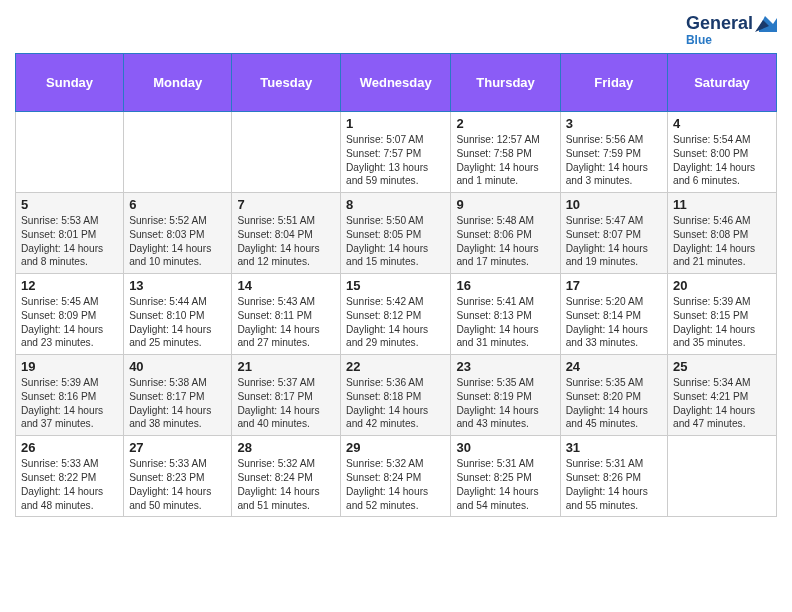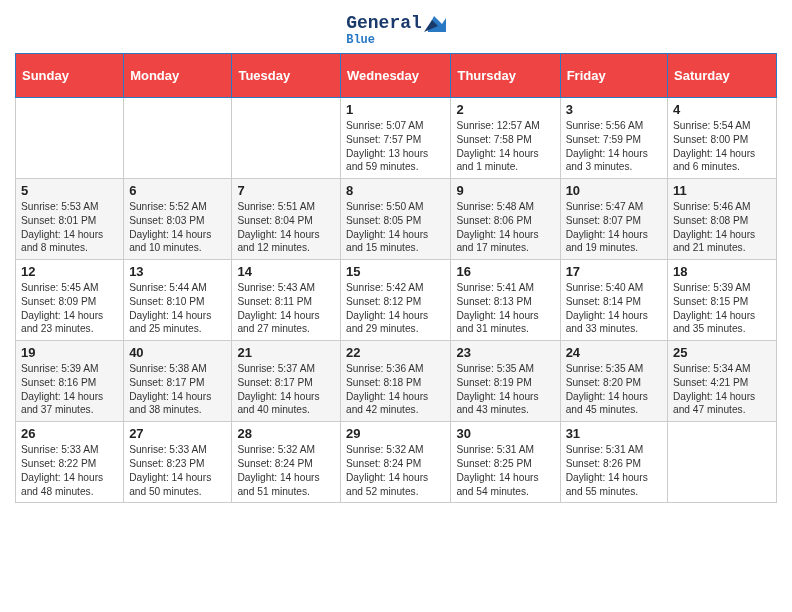--- a/index.html
+++ b/index.html
@@ -5,24 +5,23 @@
     * { box-sizing: border-box; margin: 0; padding: 0; }
     body {
       font-family: Arial, sans-serif;
       background: #fff;
       width: 792px;
       min-height: 612px;
       padding: 10px 15px;
     }
     .header {
       display: flex;
-      justify-content: center;
+      justify-content: flex-end;
       align-items: flex-start;
       margin-bottom: 4px;
-      font-family: Liberation Mono, monospace;
     }
     .logo {
       display: flex;
       flex-direction: column;
       align-items: flex-start;
       margin-top: 4px;
     }
     .logo-text {
       font-size: 18px;
       font-weight: bold;
@@ -42,24 +41,24 @@
       font-size: 14px;
       color: #333;
       margin-top: 2px;
     }
     .calendar {
       width: 100%;
       border-collapse: collapse;
       margin-top: 6px;
     }
     .calendar th {
-      background-color: #ef4444;
+      background-color: #8b5cf6;
       color: #fff;
-      text-align: left;
-      padding: 14px 6px;
+      text-align: center;
+      padding: 21px 6px;
       font-size: 13px;
       font-weight: bold;
       border: 1px solid #2979c5;
     }
     .calendar td {
       vertical-align: top;
       border: 1px solid #ccc;
       padding: 4px 5px;
       width: 113px;
       min-height: 80px;
@@ -267,28 +266,28 @@
           <div class="cell-info">
             <div>Sunrise: 5:41 AM</div>
             <div>Sunset: 8:13 PM</div>
             <div>Daylight: 14 hours</div>
             <div>and 31 minutes.</div>
           </div>
         </td>
         <td>
           <span class="day-number">17</span>
           <div class="cell-info">
-            <div>Sunrise: 5:40 AM</div>
+            <div>Sunrise: 5:20 AM</div>
             <div>Sunset: 8:14 PM</div>
             <div>Daylight: 14 hours</div>
             <div>and 33 minutes.</div>
           </div>
         </td>
         <td>
-          <span class="day-number">18</span>
+          <span class="day-number">20</span>
           <div class="cell-info">
             <div>Sunrise: 5:39 AM</div>
             <div>Sunset: 8:15 PM</div>
             <div>Daylight: 14 hours</div>
             <div>and 35 minutes.</div>
           </div>
         </td>
       </tr>
       <tr>
         <td>

